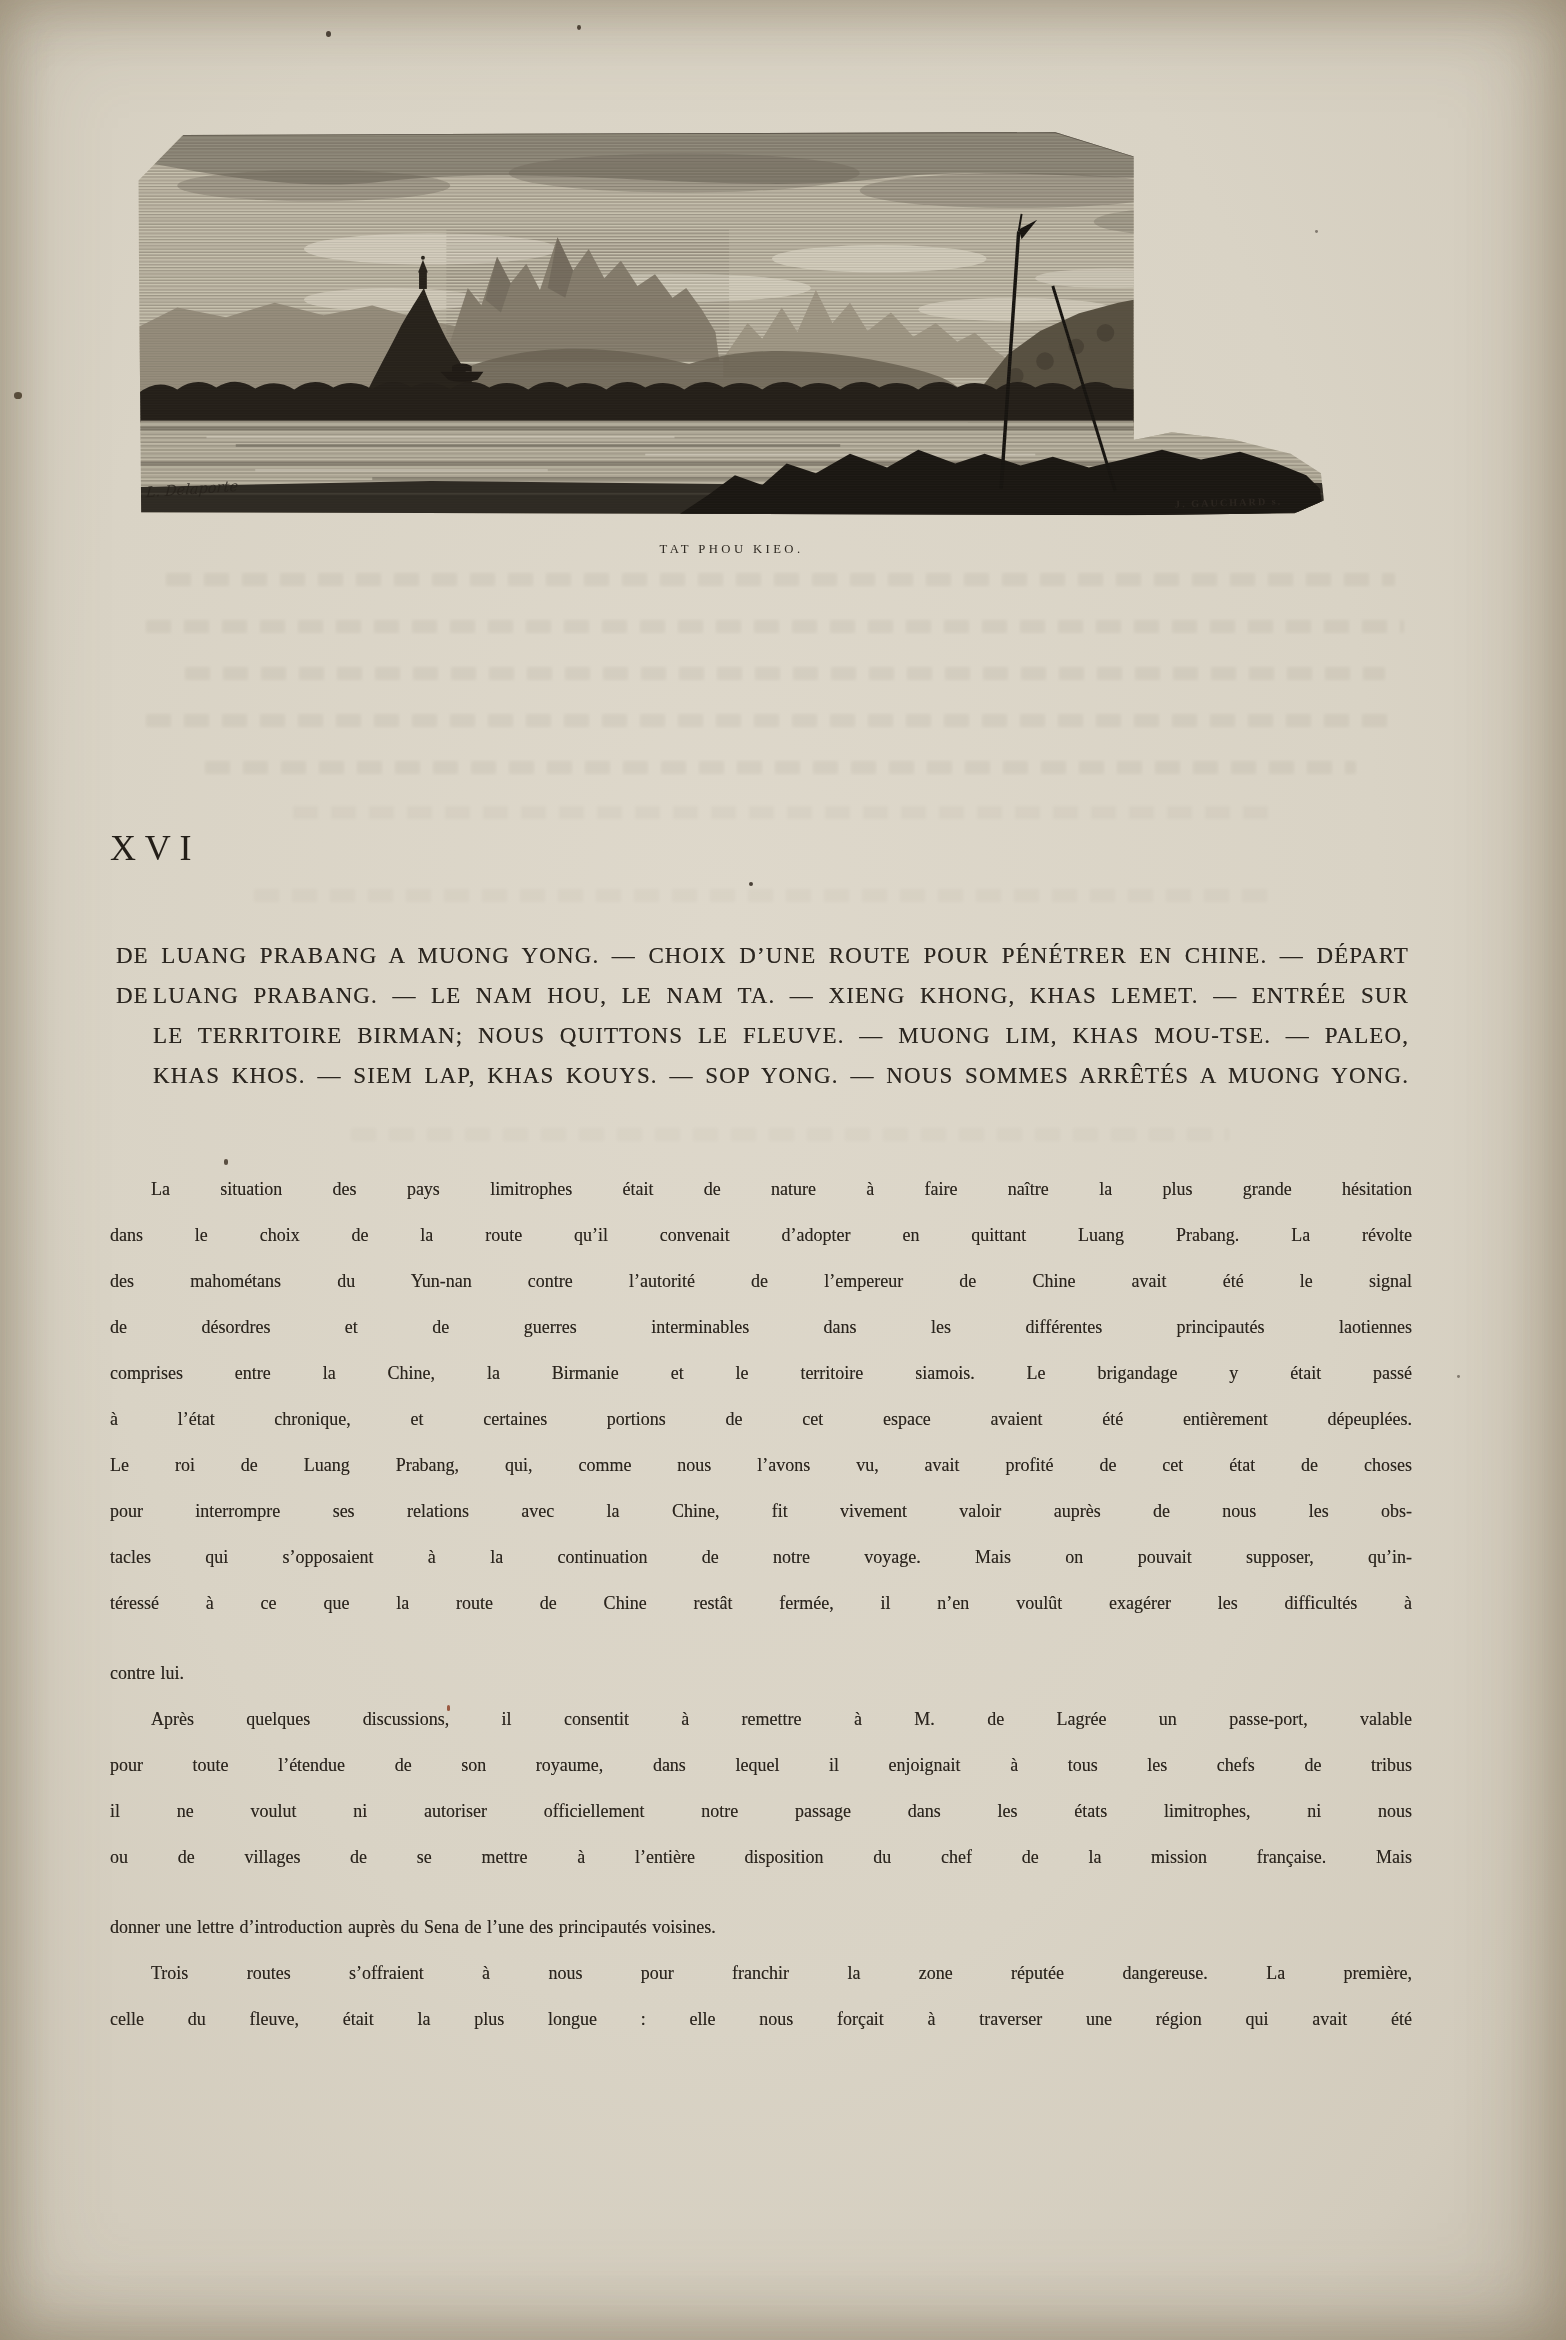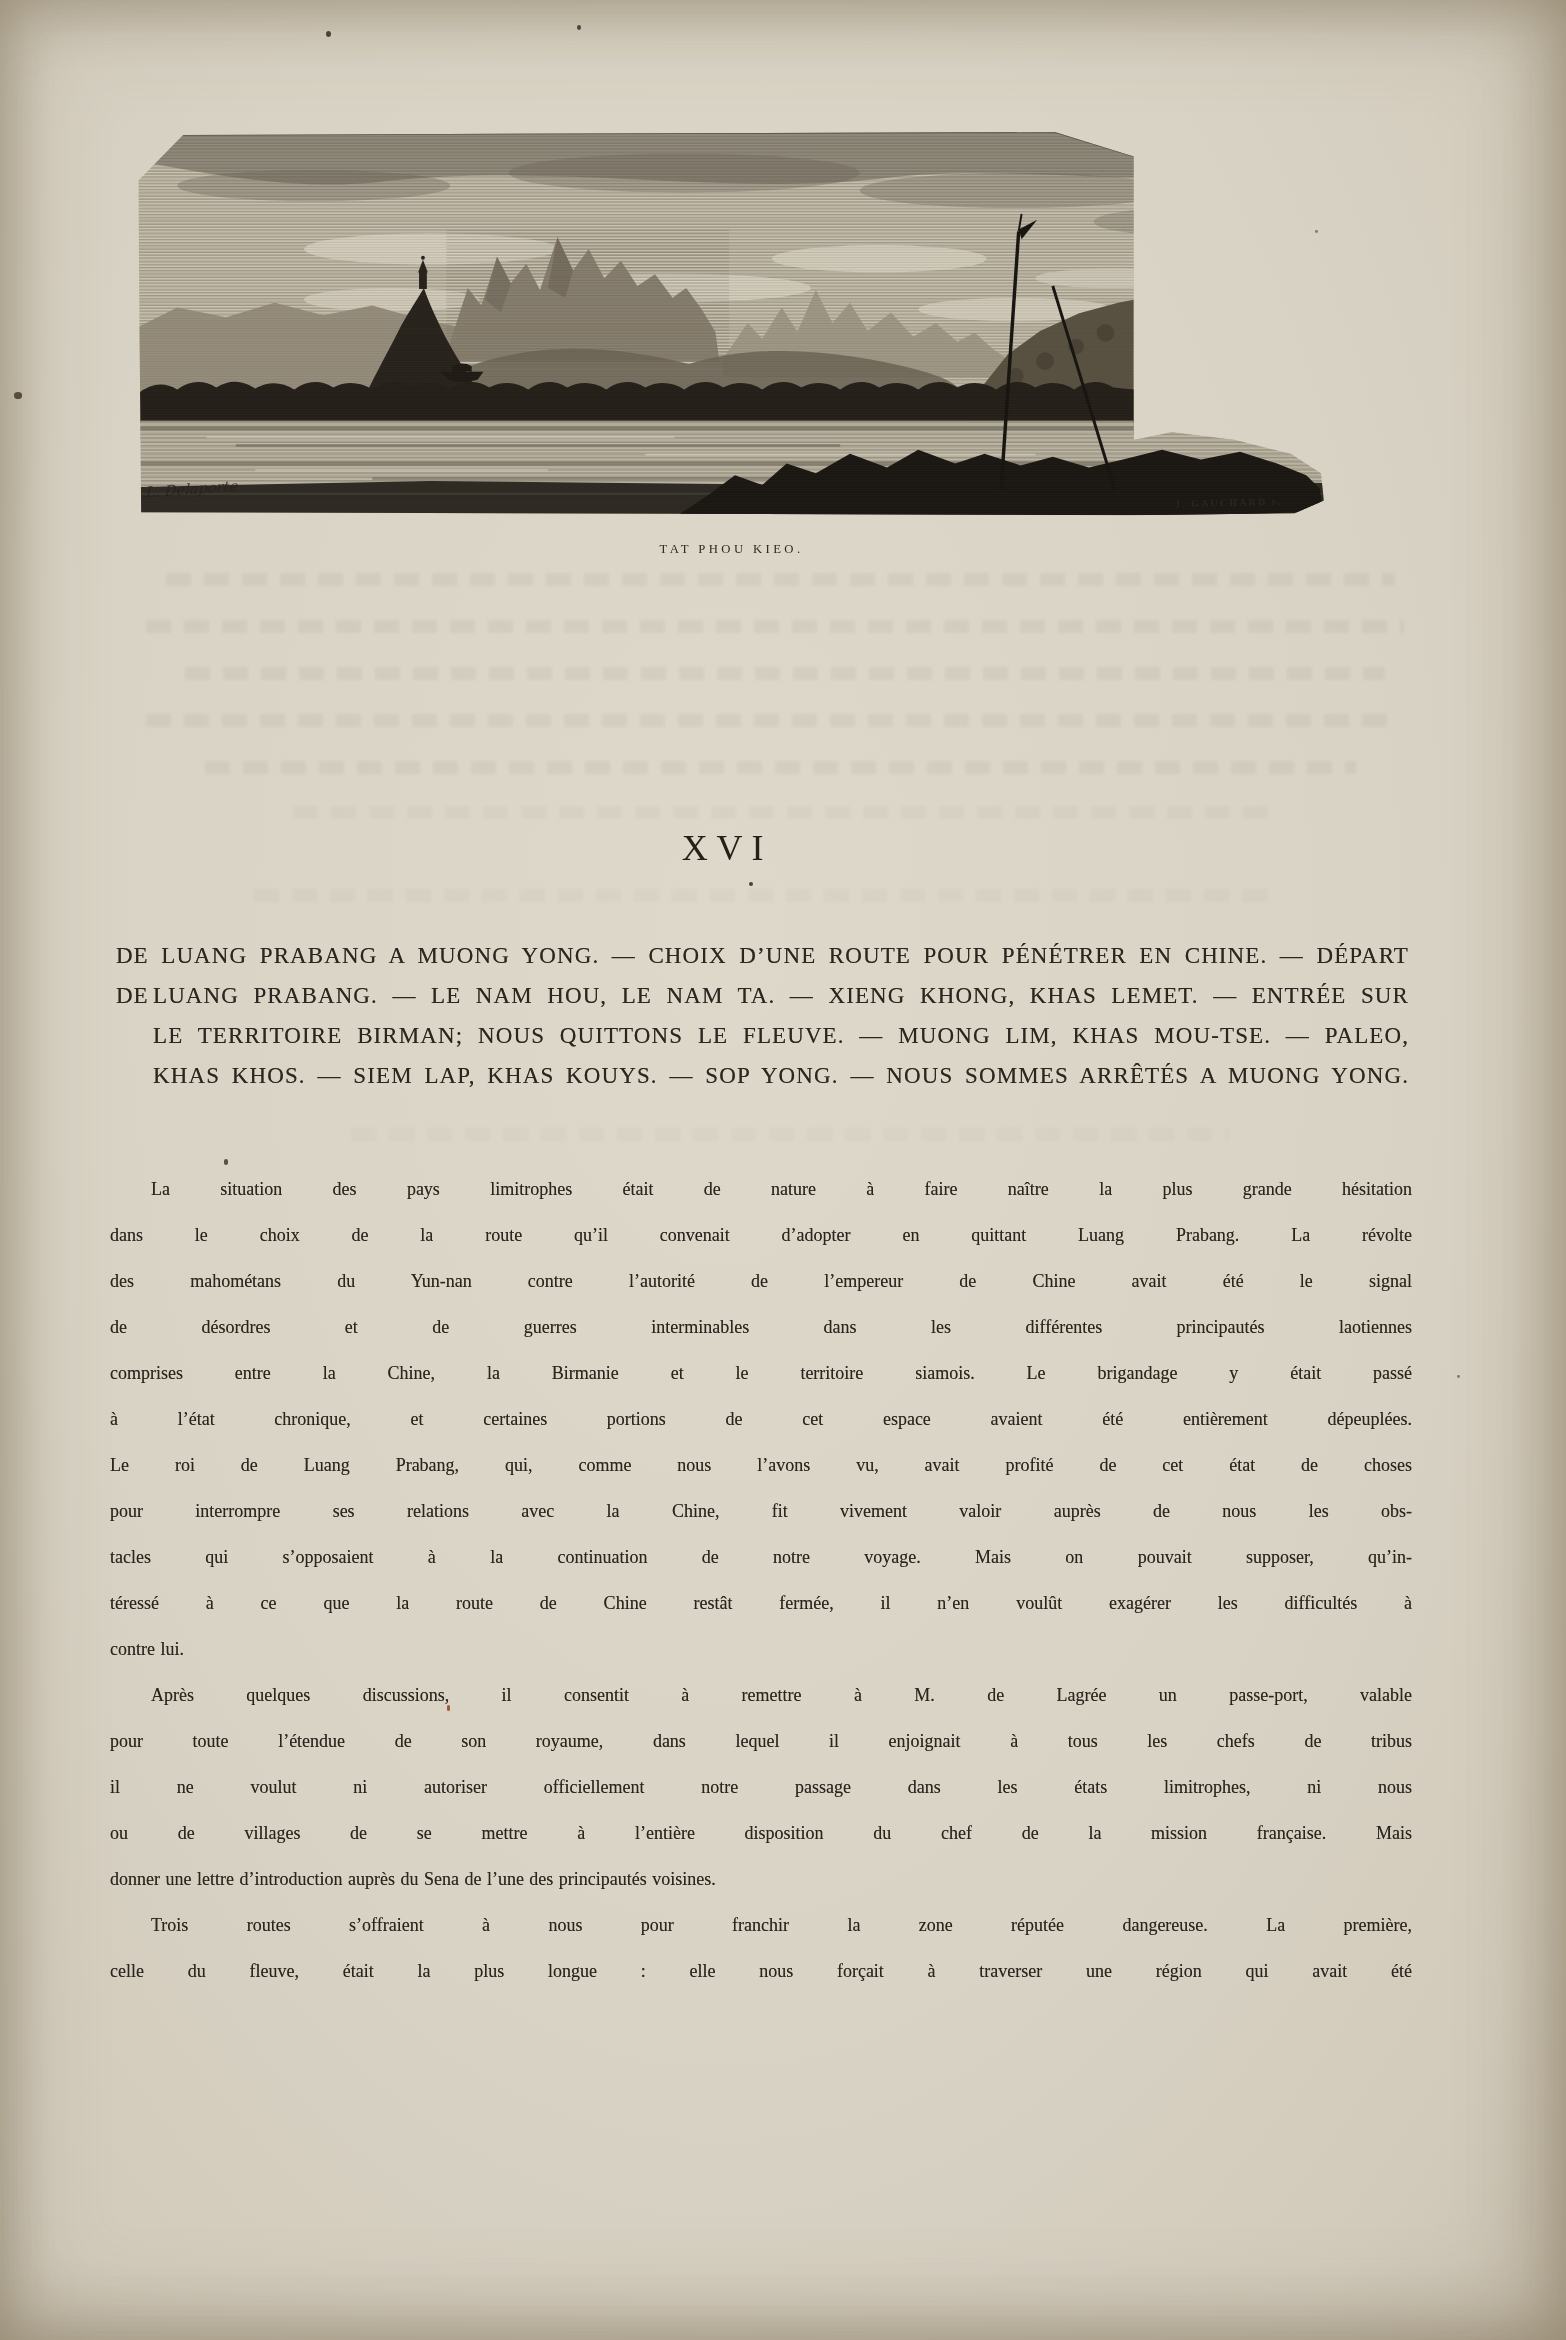--- a/index.html
+++ b/index.html
@@ -31,33 +31,33 @@
     transform:rotate(-4deg) skewX(-8deg);
     font-family:"DejaVu Serif", serif;
   }
   .sig-engraver{
     position:absolute;left:1175px;top:497px;
     font-size:10.2px;font-weight:bold;letter-spacing:2px;color:#2e2822;opacity:.85;
     transform:rotate(-1.5deg);
   }
   .chapter-num{
     position:absolute;left:110px;top:819px;width:1234px;height:59px;line-height:59px;
-    text-align:center;font-size:36px;letter-spacing:8.8px;color:#241f19;
+    font-size:36px;letter-spacing:8.8px;color:#241f19;
   }
   .summary{position:absolute;left:110px;top:936px;width:1299px;
     font-size:23px;letter-spacing:1.1px;word-spacing:3.9px;color:#2b2620;
     text-shadow:0 0 0.4px rgba(40,32,24,.55);}
   .summary .sl{line-height:40px;height:40px;text-align:justify;text-align-last:justify;padding-left:43px;}
   .summary .sl.first{padding-left:5.9px;}
   .bodytext{position:absolute;left:110px;top:1166px;width:1302px;
     font-size:18px;color:#2b251e;word-spacing:1px;
     text-shadow:0 0 0.5px rgba(43,37,30,.5);}
   .bl{line-height:46px;height:46px;text-align:justify;text-align-last:justify;overflow:hidden;}
   .bl.indent{text-indent:41px;}
-  .bl.endline{text-align:left;text-align-last:left;}
+  .bl.endline{text-align:left;text-align-last:left;margin-top:24px;}
   .ghost{position:absolute;height:12.7px;opacity:.12;filter:blur(1.6px);border-radius:2px;
     background:repeating-linear-gradient(90deg, rgba(108,98,80,.6) 0 25px, rgba(108,98,80,0) 25px 38px);}
   .speck{position:absolute;background:#4a4138;border-radius:50%;}
 </style>
 </head>
 <body>
 
 <div class="page">
 
   <svg class="engraving" viewBox="0 0 1220 400" xmlns="http://www.w3.org/2000/svg">

